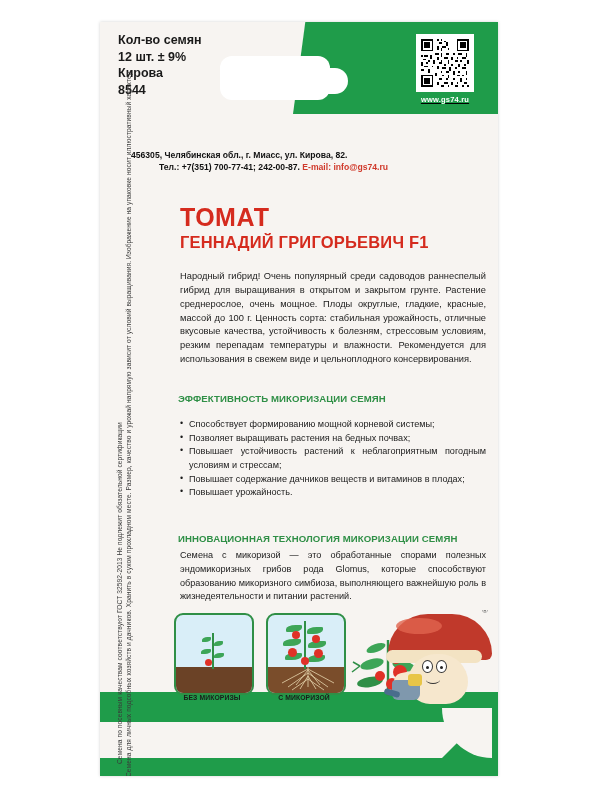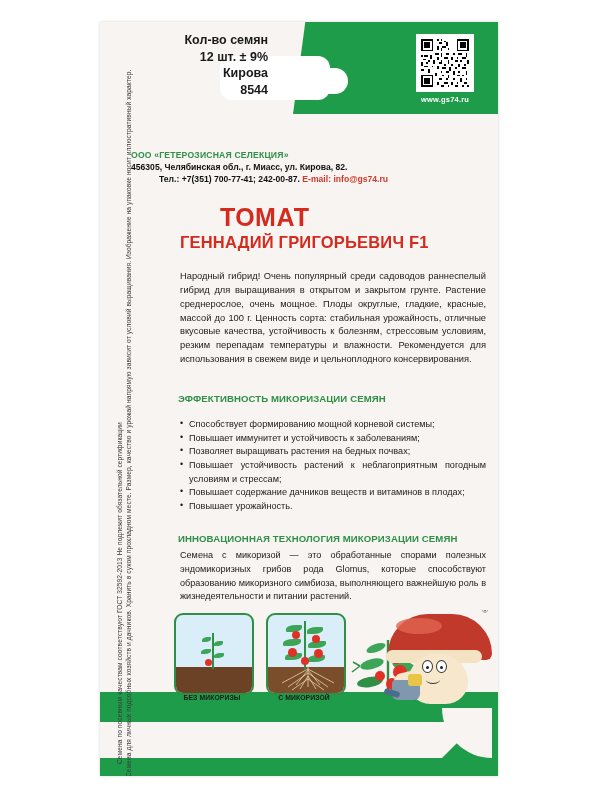--- a/index.html
+++ b/index.html
@@ -33,53 +33,52 @@
   .hang-hole{
     position:absolute;left:130px;top:46px;width:118px;height:26px;
     background:#ffffff;border-radius:13px;
   }
   .hang-hole2{
     position:absolute;left:120px;top:34px;width:110px;height:44px;
     background:#ffffff;border-radius:12px;
   }
 
   .qr-wrap{
-    position:absolute;right:24px;top:12px;width:58px;text-align:center;
+    position:absolute;right:24px;top:12px;width:58px;text-align:center;text-decoration:underline;
   }
   .qr{
     width:52px;height:52px;background:#fff;padding:3px;margin:0 auto;
     display:block;
   }
   .qr-url{
     color:#ffffff;font-size:7.5px;font-weight:bold;margin-top:3px;
     letter-spacing:.2px;
   }
 
   .seed-count{
-    position:absolute;left:18px;top:10px;width:150px;text-align:right;
+    position:absolute;left:18px;top:10px;width:150px;text-align:left;
     color:#1a1a1a;font-size:12.5px;font-weight:bold;line-height:1.32;
   }
   .seed-count div{white-space:nowrap;}
 
   
   .company{
     position:absolute;left:31px;top:127px;width:350px;
     font-size:8.6px;line-height:1.42;color:#111;
   }
   .company .c-name{color:#2f8f46;font-weight:bold;letter-spacing:.2px;}
   .company .c-addr{font-weight:bold;}
   .company .c-tel{font-weight:bold;margin-left:28px;}
   .company .c-mail{color:#d0392b;font-weight:bold;text-align:right;}
 
   
   .title-main{
     position:absolute;left:80px;top:183px;
     color:#d52b1e;font-size:25px;font-weight:bold;letter-spacing:.5px;
     line-height:1;
-    margin-left:40px;
   }
   .title-sub{
     position:absolute;left:80px;top:212px;
     color:#d52b1e;font-size:16.5px;font-weight:bold;letter-spacing:.2px;
     line-height:1;
   }
 
   
   .descr{
     position:absolute;left:80px;top:248px;width:306px;
@@ -328,38 +327,36 @@
               <rect x="20" y="27" width="2" height="1"></rect>
             <rect x="24" y="27" width="1" height="1"></rect>
               <rect x="27" y="27" width="1" height="1"></rect>
           </g>
         </svg>
         <div class="qr-url">www.gs74.ru</div>
       </div>
     </div>
 
     <div class="company">
-      <div class="c-name">ООО «ГЕТЕРОЗИСНАЯ СЕЛЕКЦИЯ»</div>
       <div class="c-addr">456305, Челябинская обл., г. Миасс, ул. Кирова, 82.</div>
       <div>
         <span class="c-tel">Тел.: +7(351) 700-77-41; 242-00-87.</span>
         <span class="c-mail">E-mail:</span>
         <span class="c-mail">info@gs74.ru</span>
       </div>
     </div>
 
     <div class="title-main">ТОМАТ</div>
     <div class="title-sub">ГЕННАДИЙ ГРИГОРЬЕВИЧ F1</div>
 
     <div class="descr">Народный гибрид! Очень популярный среди садоводов раннеспелый гибрид для выращивания в открытом и закрытом грунте. Растение среднерослое, очень мощное. Плоды округлые, гладкие, красные, массой до 100 г. Ценность сорта: стабильная урожайность, отличные вкусовые качества, устойчивость к болезням, стрессовым условиям, резким перепадам температуры и влажности. Рекомендуется для использования в свежем виде и цельноплодного консервирования.</div>
 
     <div class="sec-head a">ЭФФЕКТИВНОСТЬ МИКОРИЗАЦИИ СЕМЯН</div>
     <ul class="bullets">
       <li>Способствует формированию мощной корневой системы;</li>
-      <li>Повышает иммунитет и устойчивость к заболеваниям;</li>
       <li>Позволяет выращивать растения на бедных почвах;</li>
       <li>Повышает устойчивость растений к неблагоприятным погодным условиям и стрессам;</li>
       <li>Повышает содержание дачников веществ и витаминов в плодах;</li>
       <li>Повышает урожайность.</li>
     </ul>
 
     <div class="sec-head b">ИННОВАЦИОННАЯ ТЕХНОЛОГИЯ МИКОРИЗАЦИИ СЕМЯН</div>
     <div class="tech-text">Семена с микоризой — это обработанные спорами полезных эндомикоризных грибов рода Glomus, которые способствуют образованию микоризного симбиоза, выполняющего важнейшую роль в жизнедеятельности и питании растений.</div>
 
     <div class="illus">

